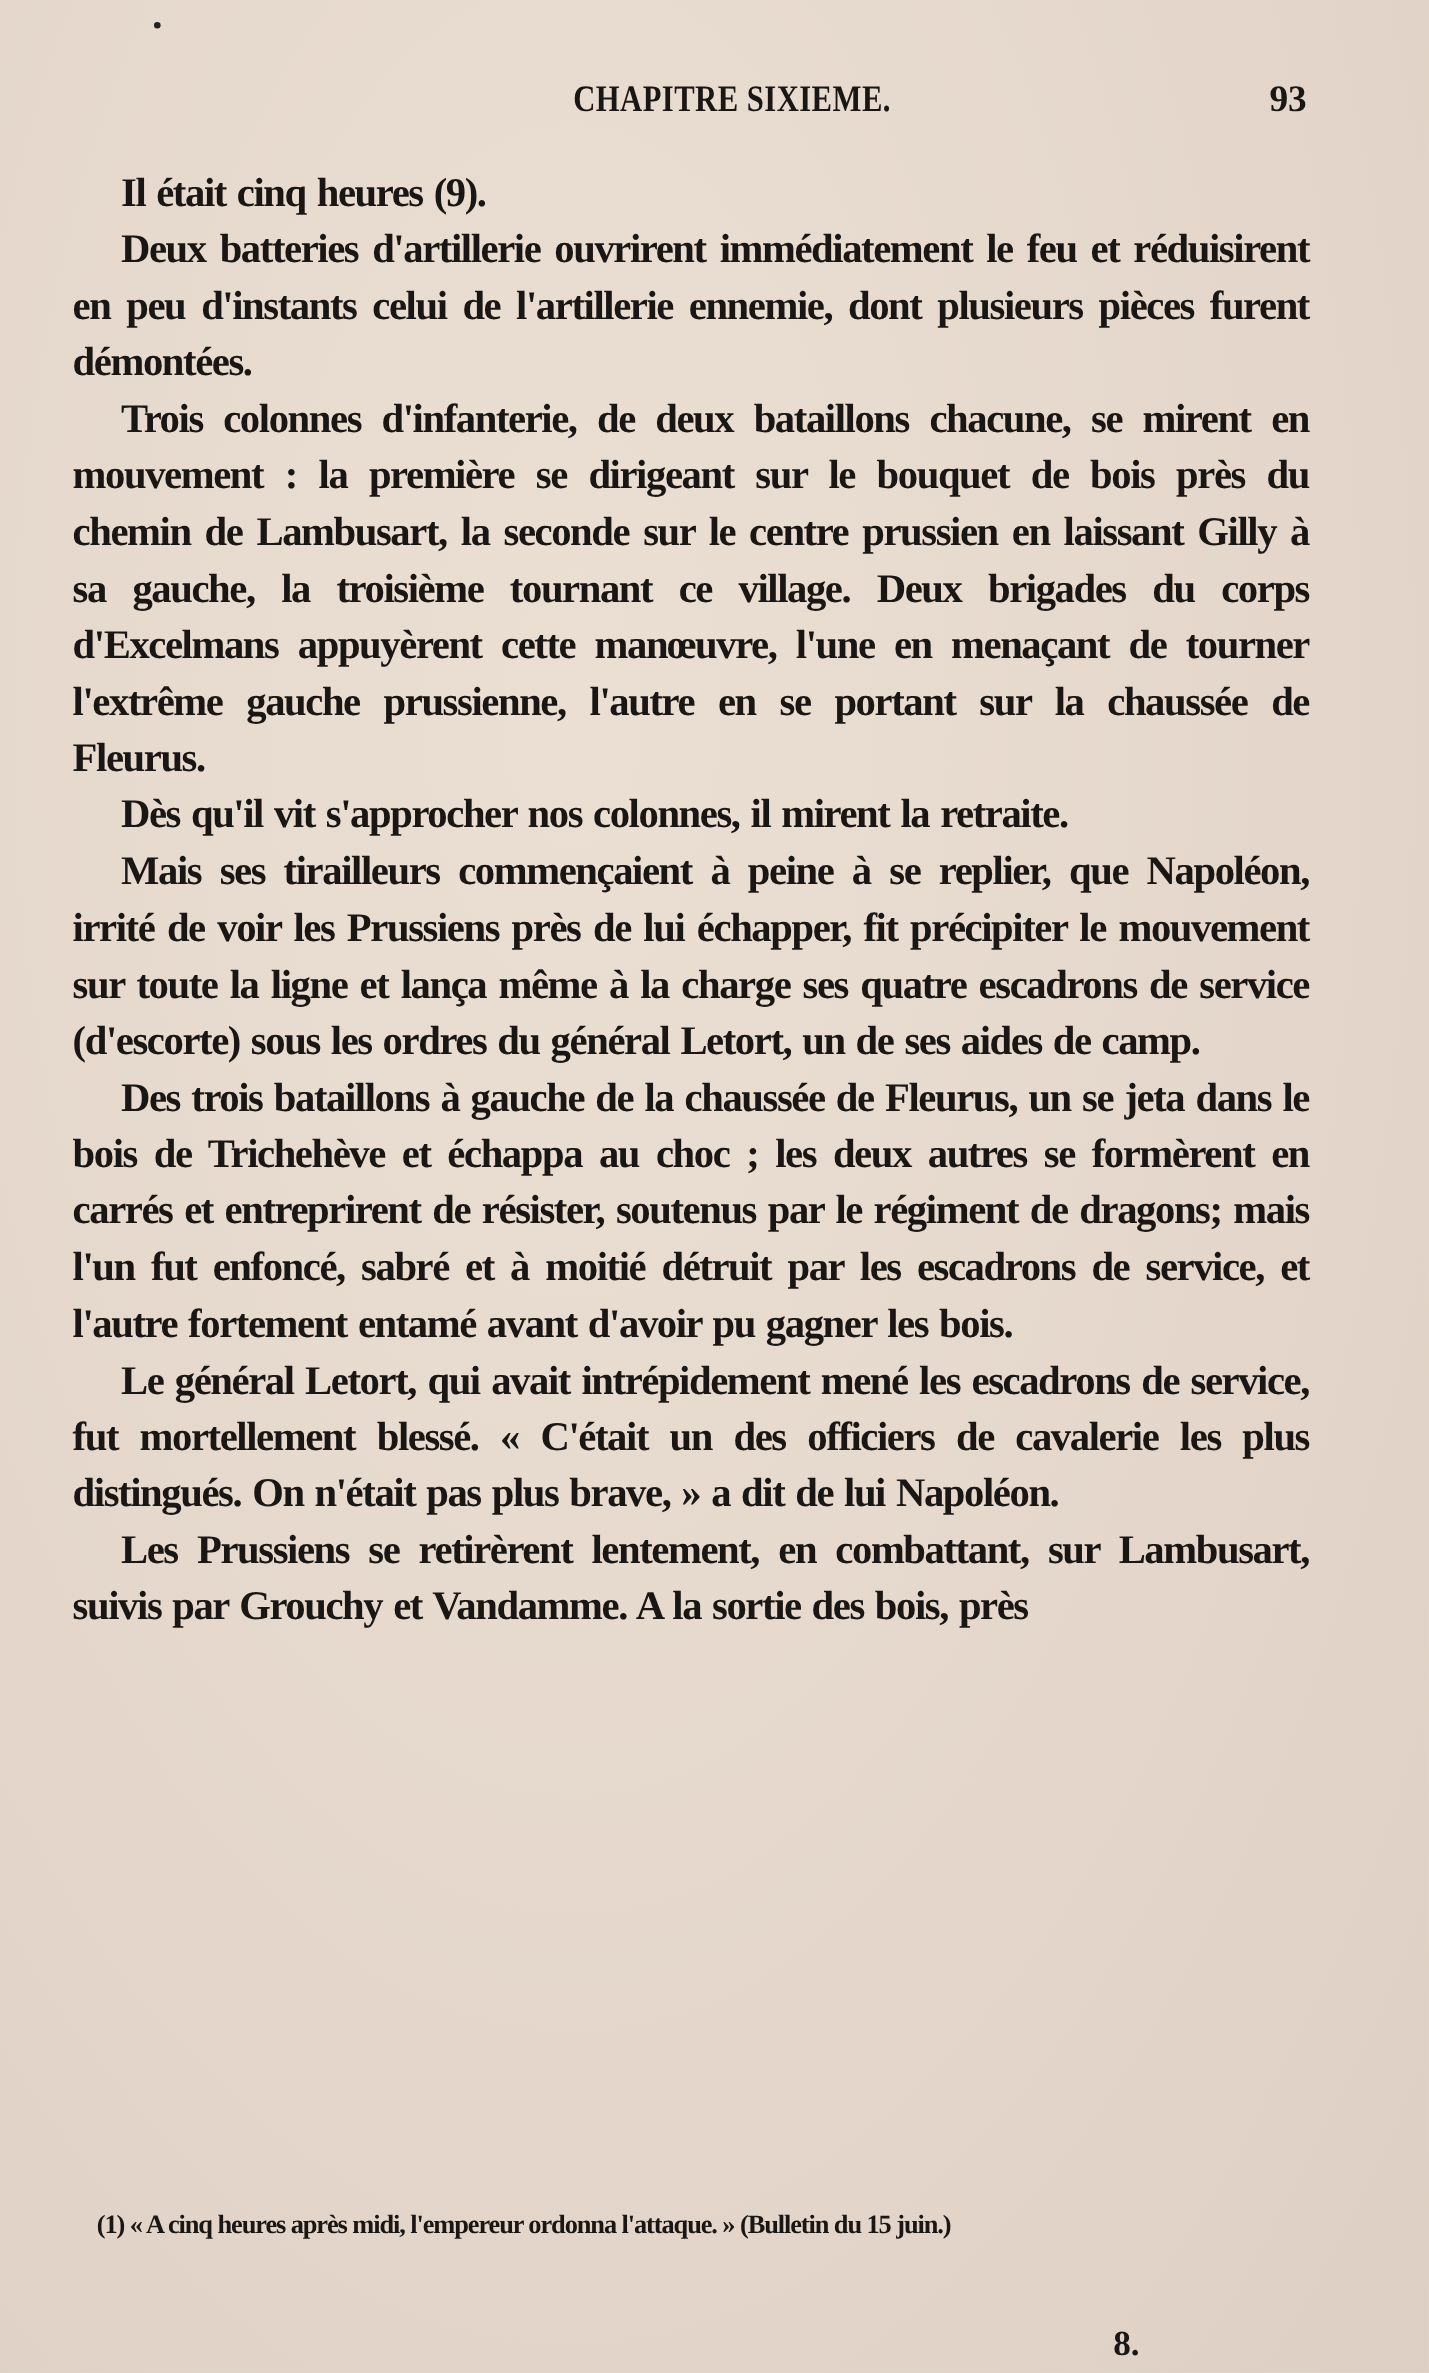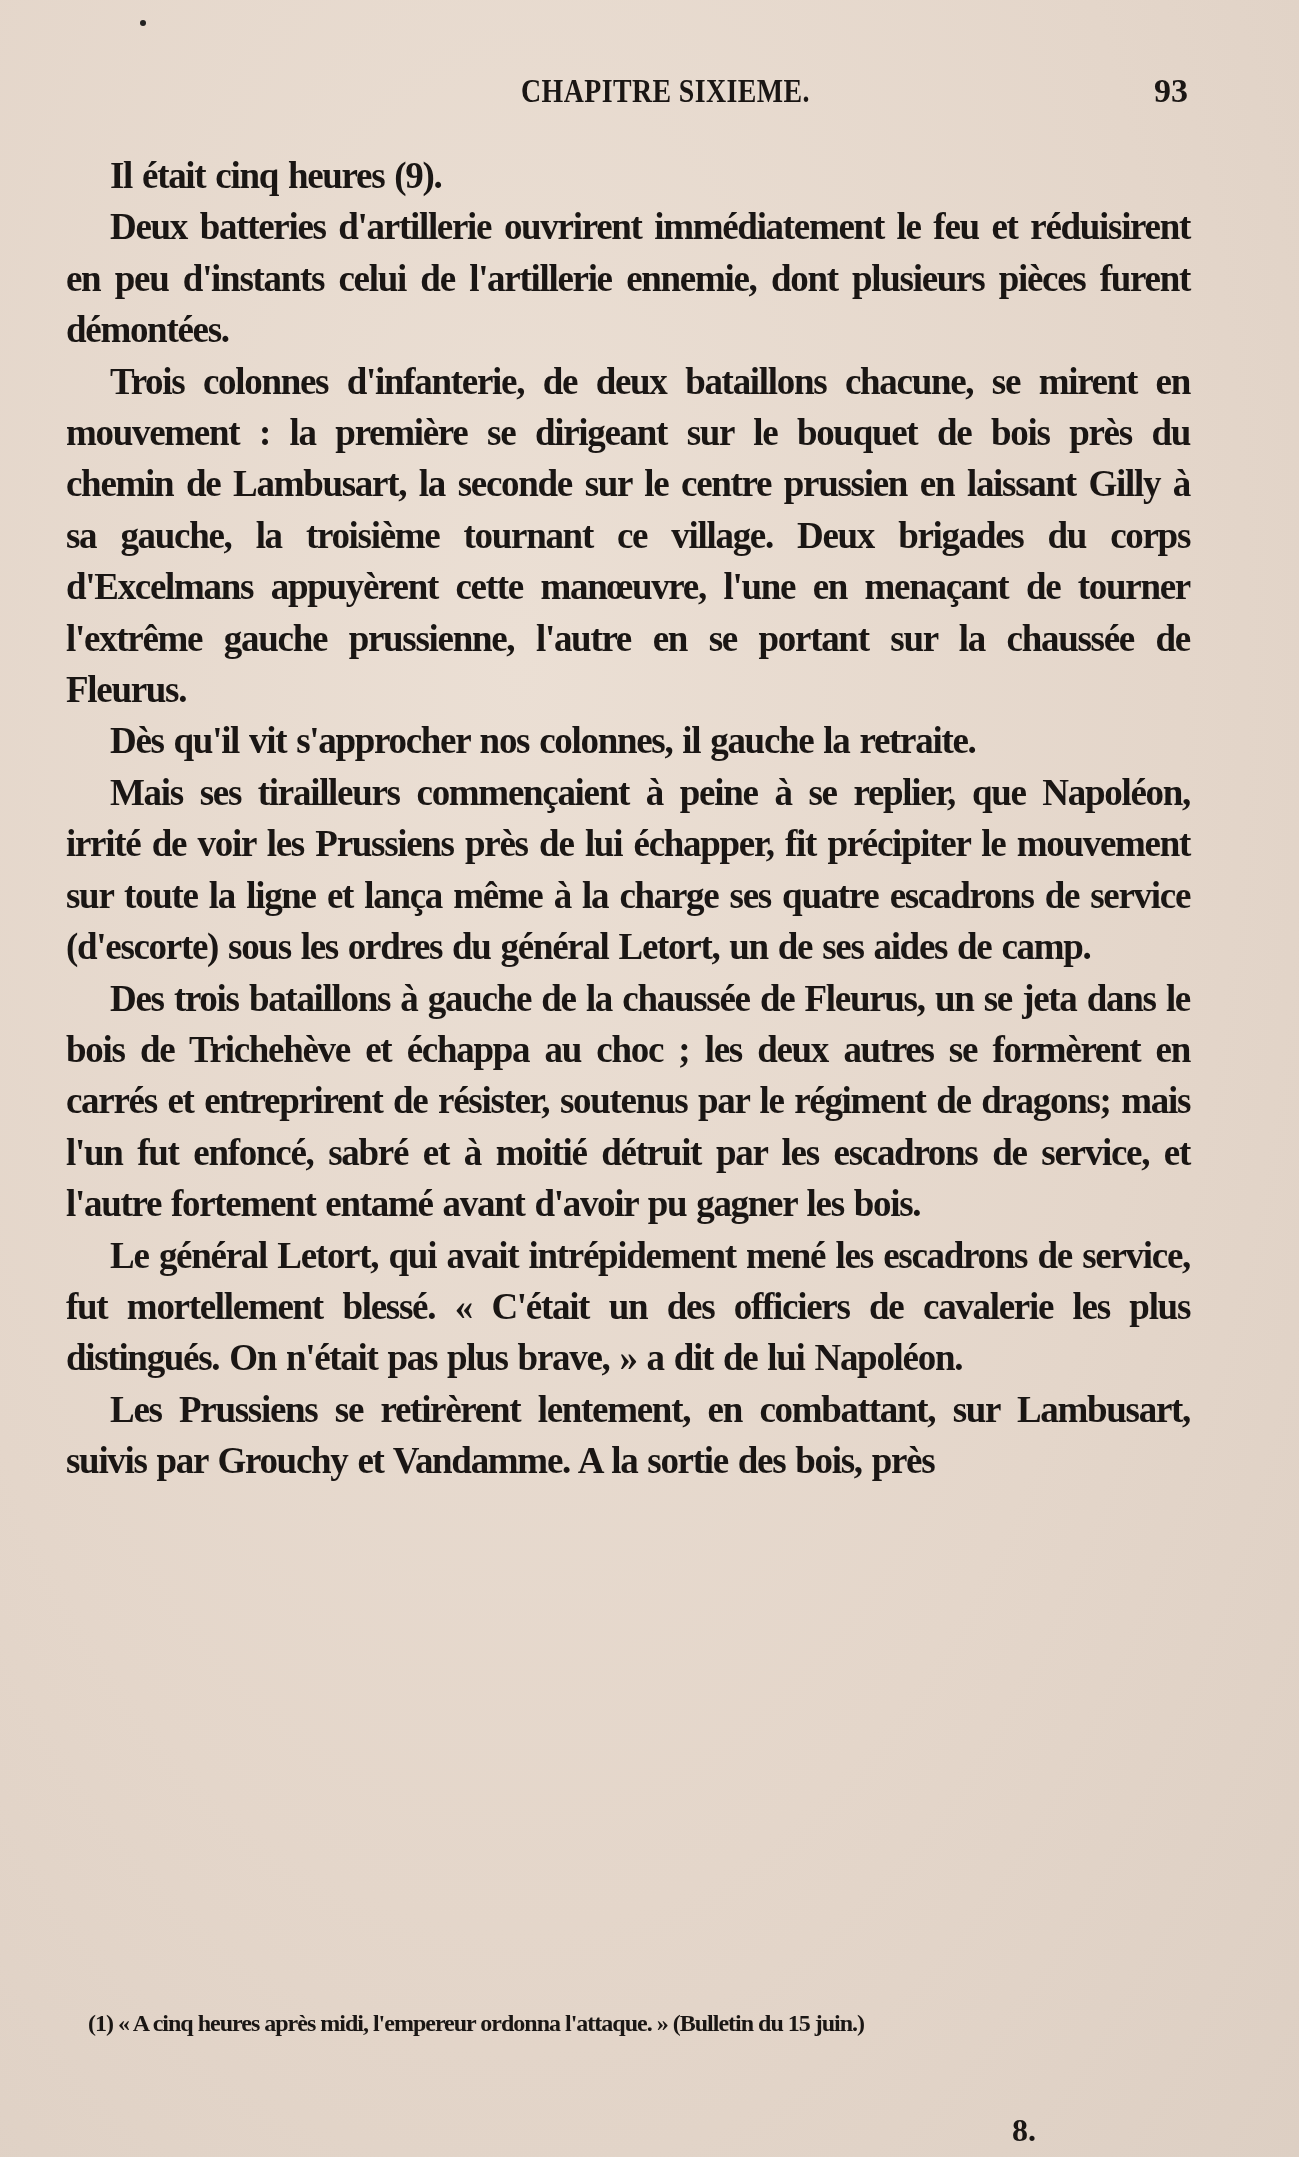--- a/index.html
+++ b/index.html
@@ -50,21 +50,21 @@
 
 <div class="header">
   <div class="running-title">CHAPITRE SIXIEME.</div>
   <div class="page-number">93</div>
 </div>
 
 <div class="body-text">
   <p class="para">Il était cinq heures (9).</p>
   <p class="para">Deux batteries d'artillerie ouvrirent immédiatement le feu et réduisirent en peu d'instants celui de l'artillerie ennemie, dont plusieurs pièces furent démontées.</p>
   <p class="para">Trois colonnes d'infanterie, de deux bataillons chacune, se mirent en mouvement : la première se dirigeant sur le bouquet de bois près du chemin de Lambusart, la seconde sur le centre prussien en laissant Gilly à sa gauche, la troisième tournant ce village. Deux brigades du corps d'Excelmans appuyèrent cette manœuvre, l'une en menaçant de tourner l'extrême gauche prussienne, l'autre en se portant sur la chaussée de Fleurus.</p>
-  <p class="para">Dès qu'il vit s'approcher nos colonnes, il gauche la retraite.</p>
+  <p class="para">Dès qu'il vit s'approcher nos colonnes, il mirent la retraite.</p>
   <p class="para">Mais ses tirailleurs commençaient à peine à se replier, que Napoléon, irrité de voir les Prussiens près de lui échapper, fit précipiter le mouvement sur toute la ligne et lança même à la charge ses quatre escadrons de service (d'escorte) sous les ordres du général Letort, un de ses aides de camp.</p>
   <p class="para">Des trois bataillons à gauche de la chaussée de Fleurus, un se jeta dans le bois de Trichehève et échappa au choc ; les deux autres se formèrent en carrés et entreprirent de résister, soutenus par le régiment de dragons; mais l'un fut enfoncé, sabré et à moitié détruit par les escadrons de service, et l'autre fortement entamé avant d'avoir pu gagner les bois.</p>
   <p class="para">Le général Letort, qui avait intrépidement mené les escadrons de service, fut mortellement blessé. « C'était un des officiers de cavalerie les plus distingués. On n'était pas plus brave, » a dit de lui Napoléon.</p>
   <p class="para">Les Prussiens se retirèrent lentement, en combattant, sur Lambusart, suivis par Grouchy et Vandamme. A la sortie des bois, près</p>
 </div>
 
 <div class="footnote">(1) « A cinq heures après midi, l'empereur ordonna l'attaque. » (Bulletin du 15 juin.)</div>
 <div class="signature">8.</div>
 
 </body></html>

